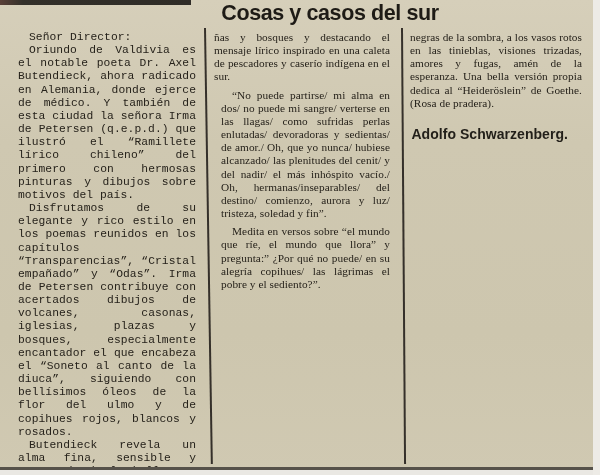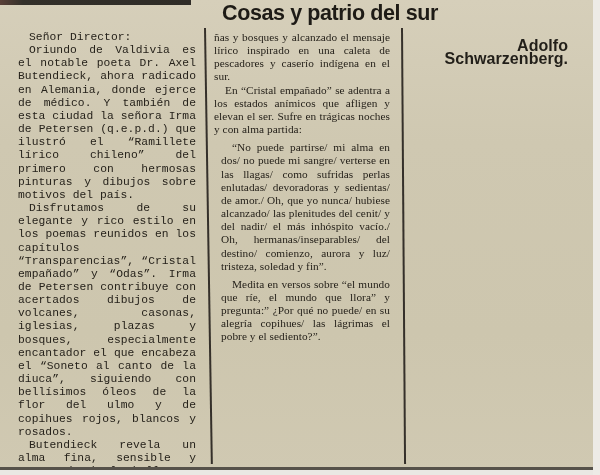--- a/index.html
+++ b/index.html
@@ -34,25 +34,25 @@
     text-align:justify;
     letter-spacing:0.05px;
   }
   .col1{left:18px;width:178px;font-family:Liberation Mono, monospace;}
   .col2{left:214px;width:176px;}
   .col3{left:410px;width:172px;}
   .col p{margin:0;}
   .col p.indent{text-indent:11px;}
   .col p.gap{margin-top:5px;margin-left:7px;}
   .signature{
-    margin-top:8px;
+    margin-top:18px;
     padding-right:14px;
     text-align:right;
     font-family:"Liberation Sans","DejaVu Sans",sans-serif;
-    font-size:16px;font-weight:bold;color:#221f19;
+    font-size:14px;font-weight:bold;color:#221f19;
   }
   .bottom-edge{
     position:absolute;left:0;right:0;top:467px;height:3px;
     background:#56524a;
   }
   .bottom-strip{
     position:absolute;left:0;right:0;top:470px;height:5px;
     background:#eae8e3;
   }
   .right-strip{
@@ -60,40 +60,40 @@
     background:#edebe6;
   }
 </style>
 </head>
 <body>
 
 <div class="page">
 
   <div class="top-bar"></div>
 
-  <h1 class="title">Cosas y patrio del sur</h1>
+  <h1 class="title">Cosas y casos del sur</h1>
 
   <div class="divider d1"></div>
   <div class="divider d2"></div>
 
   <div class="col col1">
     <p class="indent">Señor Director:</p>
     <p class="indent">Oriundo de Valdivia es el notable poeta Dr. Axel Butendieck, ahora radicado en Alemania, donde ejerce de médico. Y también de esta ciudad la señora Irma de Petersen (q.e.p.d.) que ilustró el “Ramillete lírico chileno” del primero con hermosas pinturas y dibujos sobre motivos del país.</p>
     <p class="indent">Disfrutamos de su elegante y rico estilo en los poemas reunidos en los capítulos “Transparencias”, “Cristal empañado” y “Odas”. Irma de Petersen contribuye con acertados dibujos de volcanes, casonas, iglesias, plazas y bosques, especialmente encantador el que encabeza el “Soneto al canto de la diuca”, siguiendo con bellísimos óleos de la flor del ulmo y de copihues rojos, blancos y rosados.</p>
     <p class="indent">Butendieck revela un alma fina, sensible y enamorada de la belleza y de las emociones puras, a veces desatadas en turbulentas cascadas. En “Transparencias” brinda una visión que abarca al mundo entero, pero arrancando del terruño patrio, de sus costas, monta-</p>
   </div>
 
   <div class="col col2">
-    <p>ñas y bosques y alcanzado el mensaje lírico inspirado en una caleta de pescadores y caserío indígena en el sur.</p>
-    <p class="indent">En “Cristal empañado” se adentra a los estados anímicos que afligen y elevan el ser. Sufre en trágicas noches y con alma partida:</p>
+    <p>ñas y bosques y destacando el mensaje lírico inspirado en una caleta de pescadores y caserío indígena en el sur.</p>
     <p class="indent gap">“No puede partirse/ mi alma en dos/ no puede mi sangre/ verterse en las llagas/ como sufridas perlas enlutadas/ devoradoras y sedientas/ de amor./ Oh, que yo nunca/ hubiese alcanzado/ las plenitudes del cenit/ y del nadir/ el más inhóspito vacío./ Oh, hermanas/inseparables/ del destino/ comienzo, aurora y luz/ tristeza, soledad y fin”.</p>
     <p class="indent gap">Medita en versos sobre “el mundo que ríe, el mundo que llora” y pregunta:” ¿Por qué no puede/ en su alegría copihues/ las lágrimas el pobre y el sediento?”.</p>
   </div>
 
   <div class="col col3">
+    <p>negras de la sombra, a los vasos rotos en las tinieblas, visiones trizadas, amores y fugas, amén de la esperanza. Una bella versión propia dedica al “Heideröslein” de Goethe. (Rosa de pradera).</p>
     <div class="signature">Adolfo Schwarzenberg.</div>
   </div>
 
   <div class="bottom-edge"></div>
   <div class="bottom-strip"></div>
   <div class="right-strip"></div>
 
 </div>
 
 </body></html>

